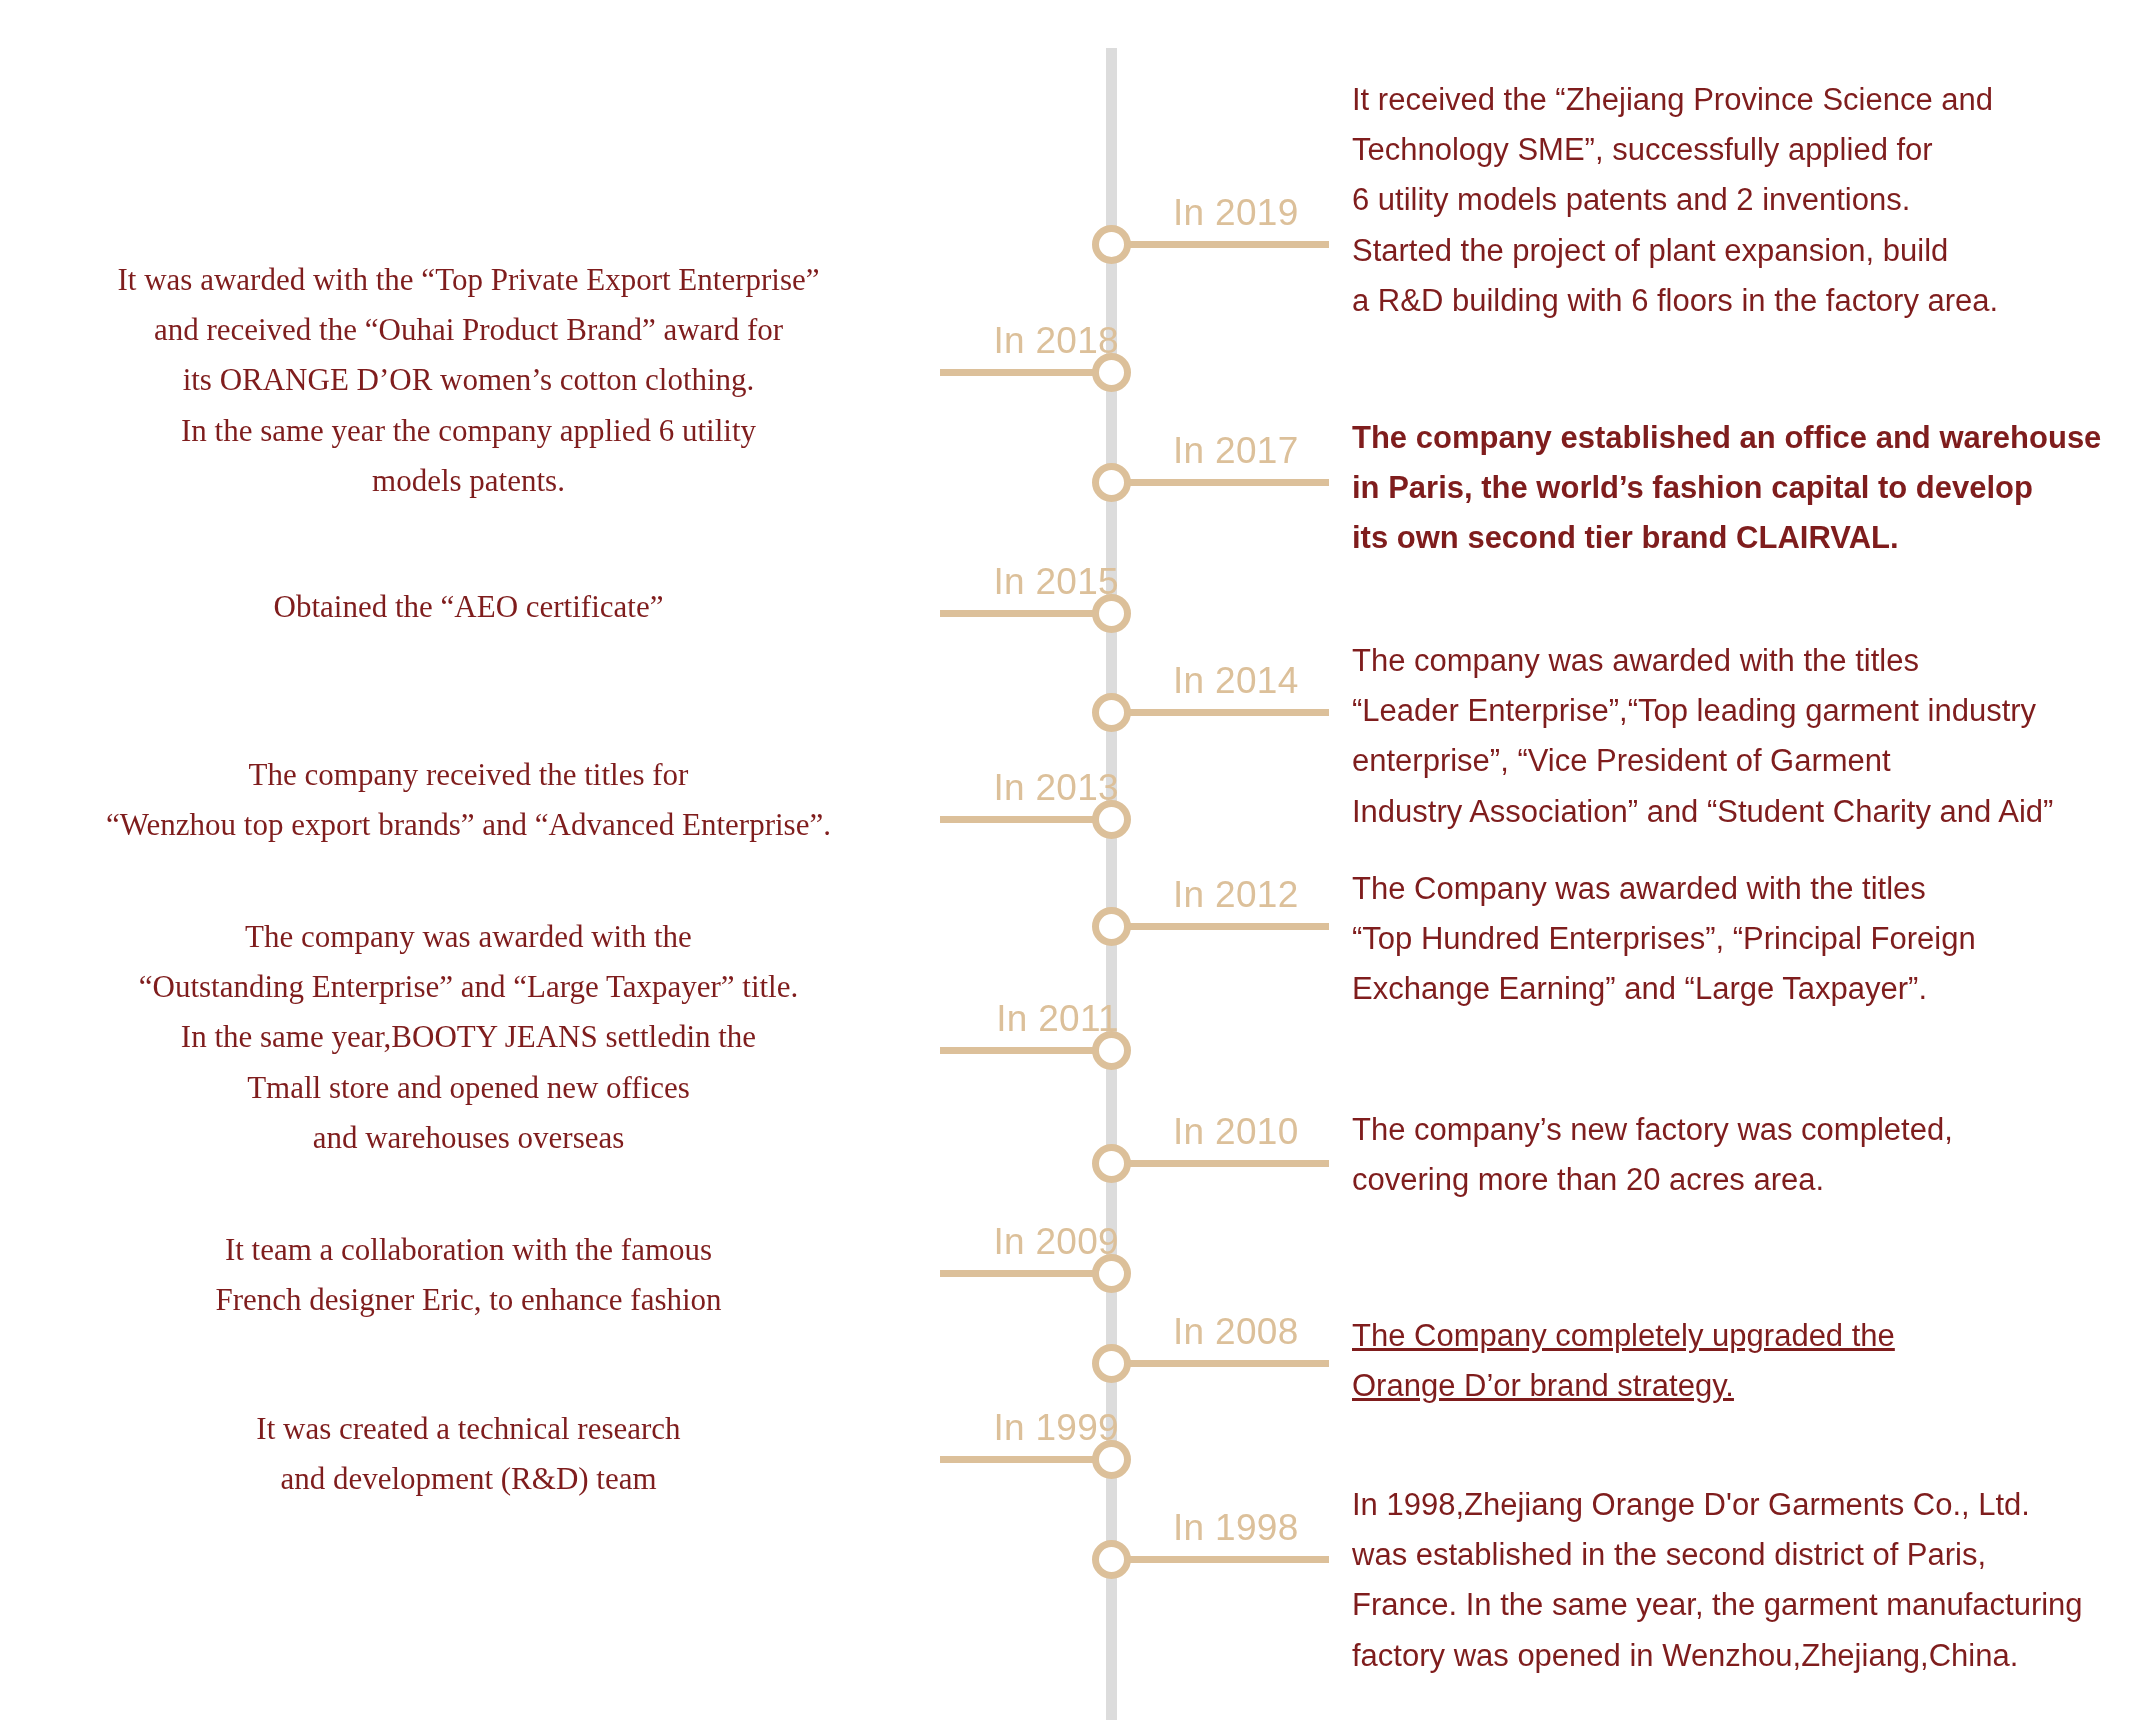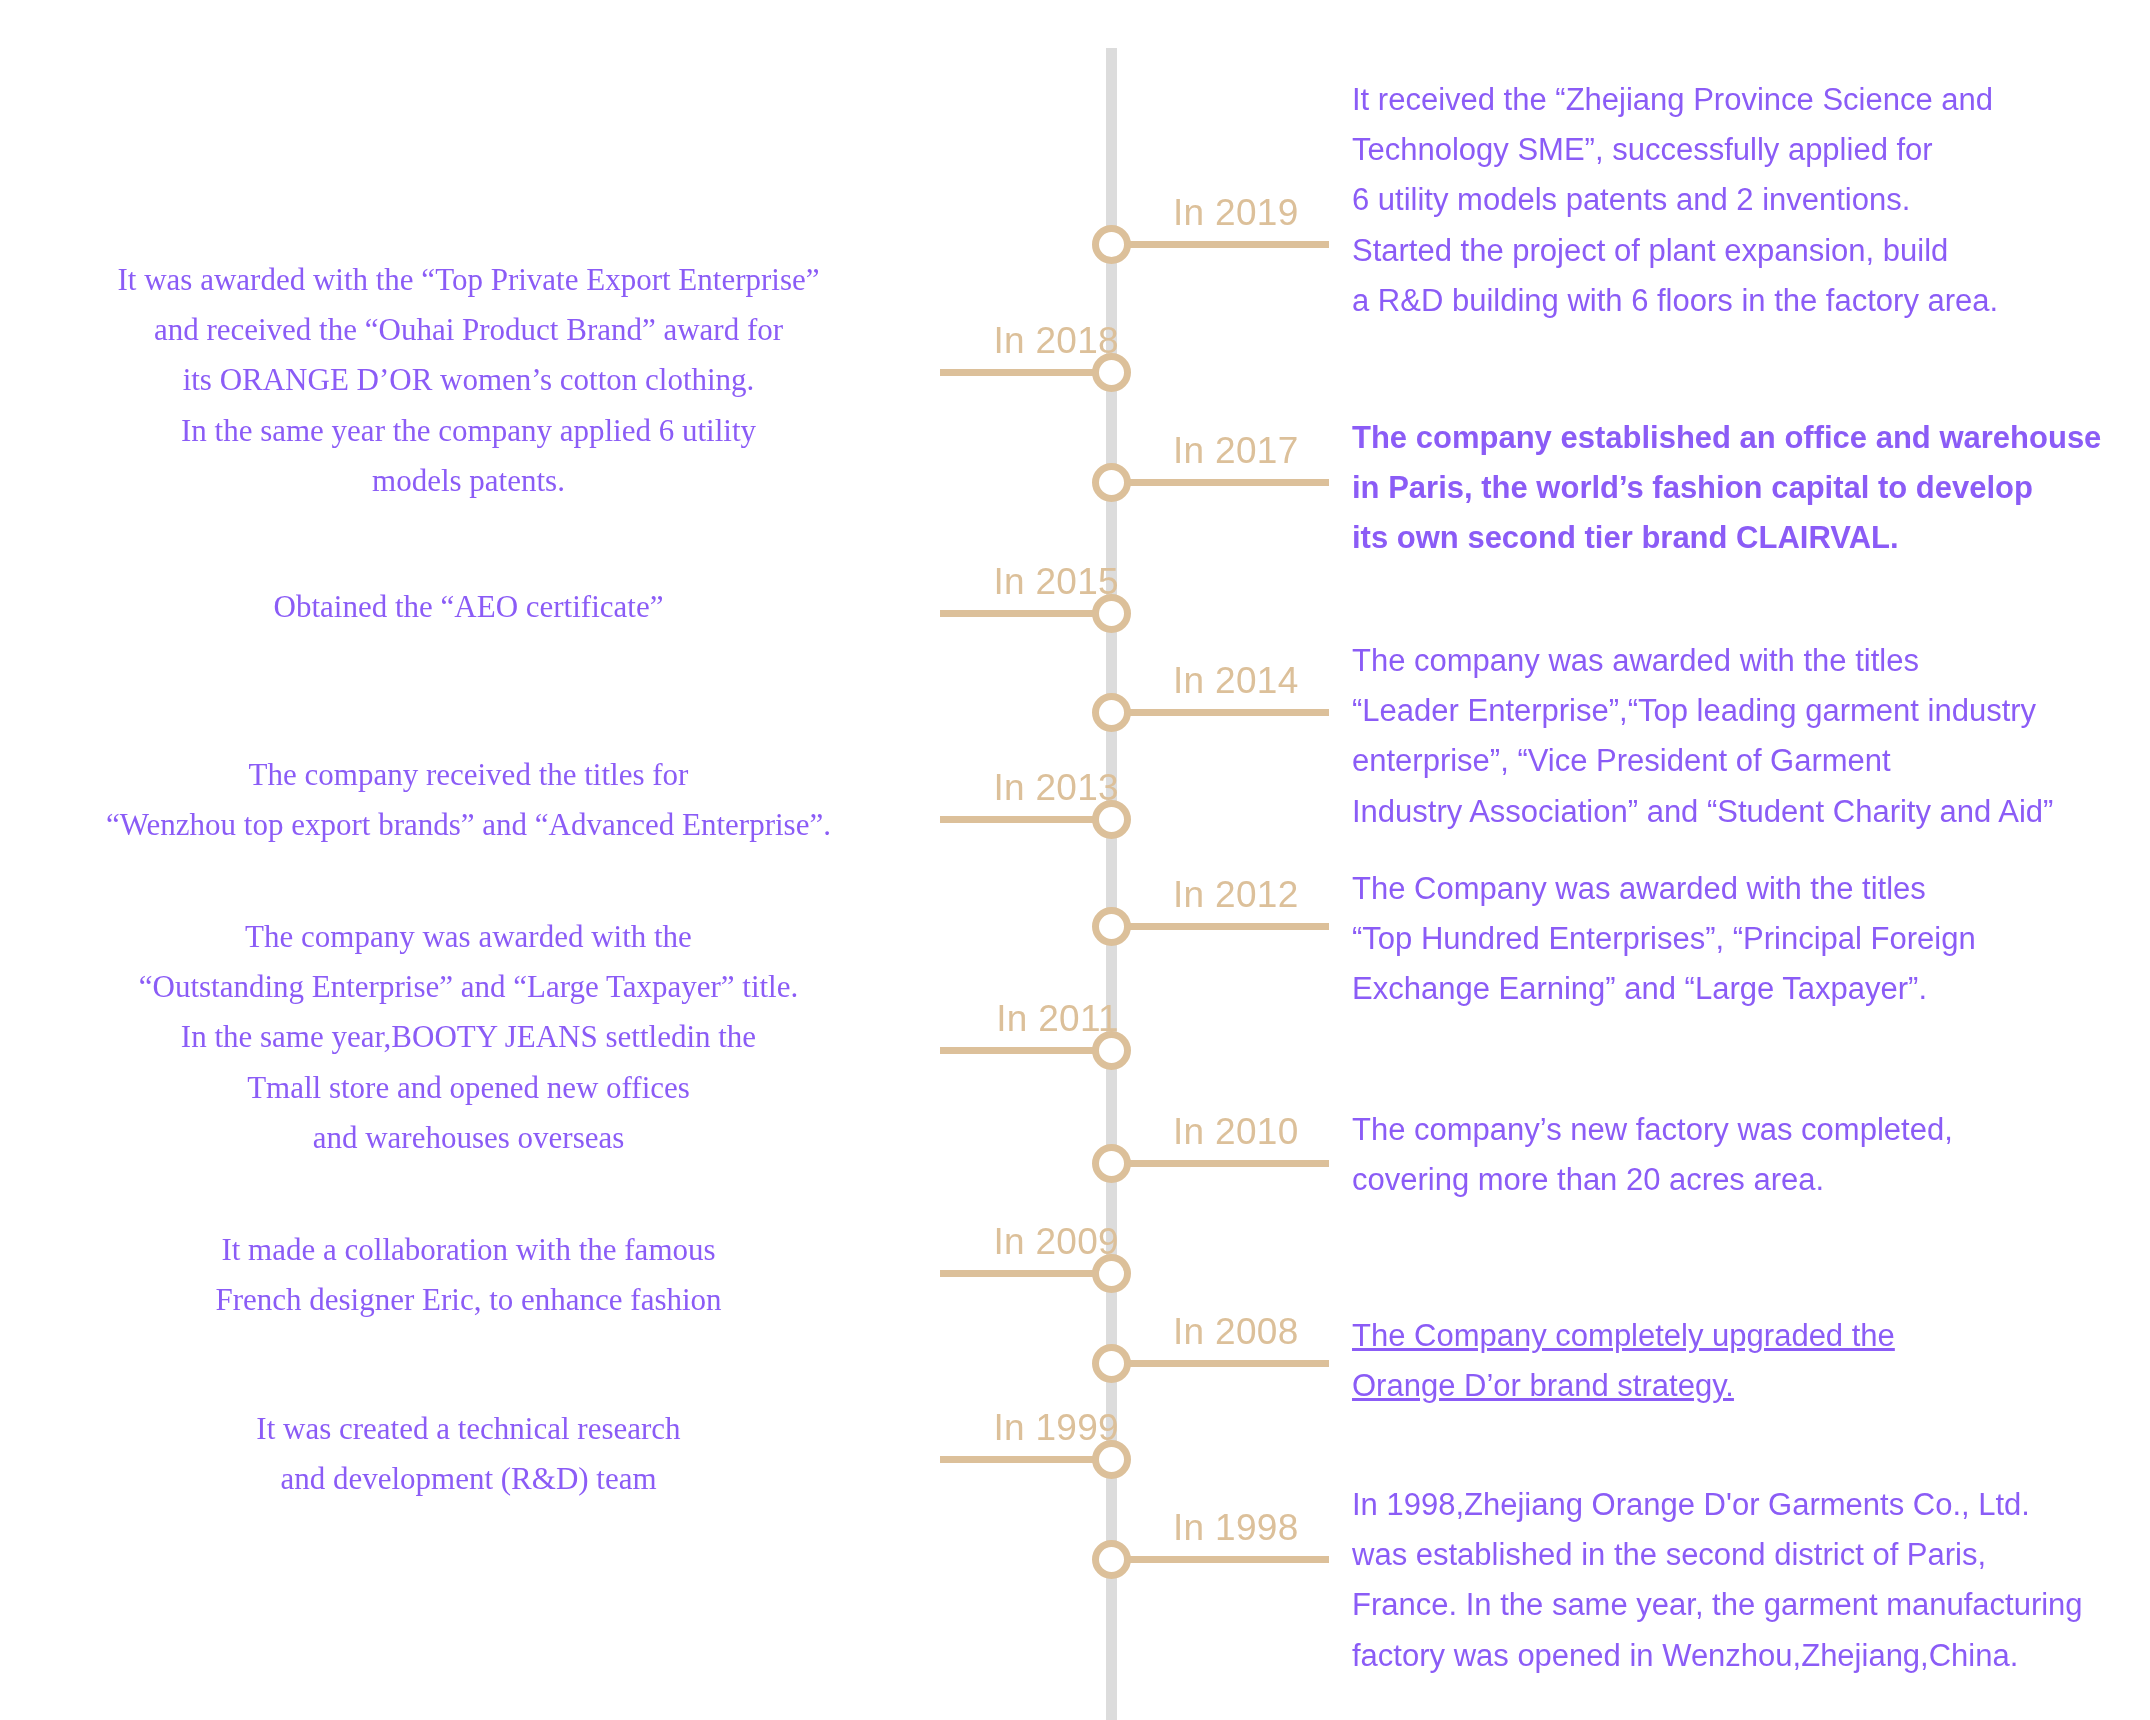--- a/index.html
+++ b/index.html
@@ -75,21 +75,21 @@
     z-index: 4;
   }
   .entry.right .year { left: 1173px; text-align: right; }
   .entry.left  .year { right: 1032px; text-align: right; }
 
   
   .desc {
     position: absolute;
     font-size: 31px;
     line-height: 1.62;
-    color: #8b5cf6;
+    color: #7f1d1d;
     white-space: pre-line;
     z-index: 1;
   }
   .entry.right .desc {
     left: 1352px;
     width: 771px;
     text-align: left;
   }
   .entry.left .desc {
     right: 1259px;
@@ -176,21 +176,21 @@
         <div class="connector" style="width: 200px;"></div>
         <div class="marker"></div>
         <div class="year">In 2010</div>
         <div class="desc" style="top: -58px;">The company’s new factory was completed,
 covering more than 20 acres area.</div>
       </div>
       <div class="entry left" style="top: 1273px;">
         <div class="connector" style="width: 189px;"></div>
         <div class="marker"></div>
         <div class="year">In 2009</div>
-        <div class="desc" style="top: -48px;">It made a collaboration with the famous
+        <div class="desc" style="top: -48px;">It team a collaboration with the famous
 French designer Eric, to enhance fashion</div>
       </div>
       <div class="entry right" style="top: 1363px;">
         <div class="connector" style="width: 200px;"></div>
         <div class="marker"></div>
         <div class="year">In 2008</div>
         <div class="desc" style="top: -52px; text-decoration: underline;">The Company completely upgraded the
 Orange D’or brand strategy.</div>
       </div>
       <div class="entry left" style="top: 1459px;">

